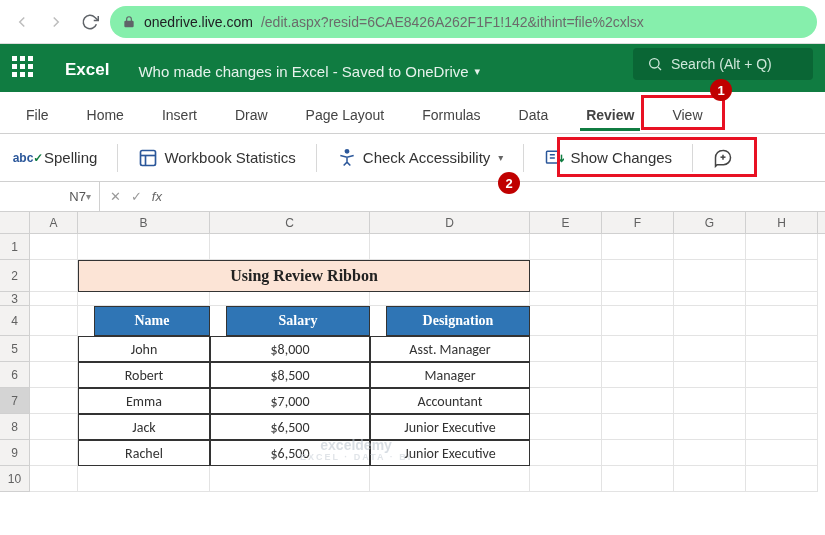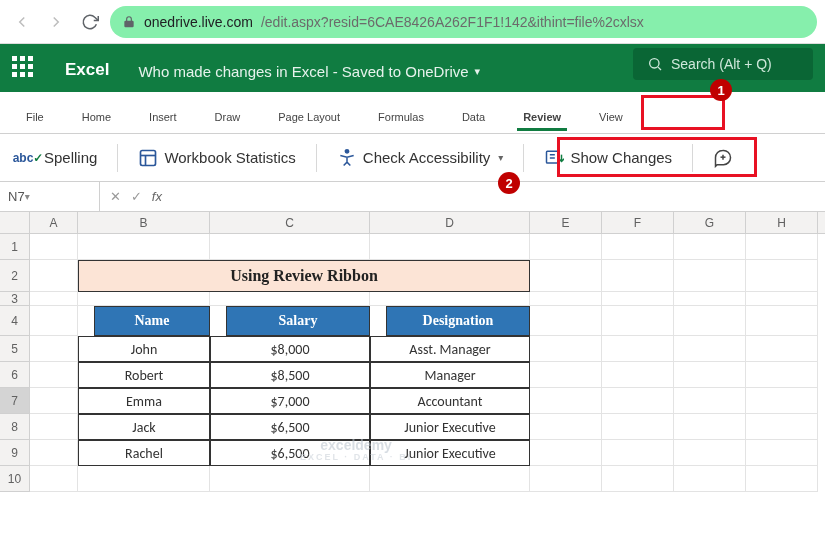--- a/index.html
+++ b/index.html
@@ -19,36 +19,36 @@
   .waffle { width:24px; height:24px; display:grid; grid-template-columns:repeat(3,5px); grid-template-rows:repeat(3,5px); gap:3px; }
   .waffle span { background:#fff; width:5px; height:5px; }
   .app-name { font-weight:600; font-size:17px; }
   .doc-title { font-size:15px; color:#e6f2ec; display:flex; align-items:center; gap:6px; }
   .chev-down { font-size:11px; }
   .header-spacer { flex:1; }
   .search-box { background:#0a6635; border-radius:4px; height:32px; display:flex; align-items:center; padding:0 14px; gap:8px; color:#cfe8db; font-size:14px; min-width:180px; }
 
   
   .tabs-row { display:flex; align-items:flex-end; height:42px; border-bottom:1px solid #d0d0d0; padding:0 10px 0 10px; gap:6px; position:relative; }
-  .tab { padding:8px 16px 10px 16px; font-size:11px; color:#444; cursor:pointer; position:relative; }
+  .tab { padding:8px 16px 10px 16px; font-size:14px; color:#444; cursor:pointer; position:relative; }
   .tab.active { font-weight:600; }
   .tab.active::after { content:""; position:absolute; left:10px; right:10px; bottom:2px; height:3px; background:#107c41; }
   .callout-red { position:absolute; border:3px solid #e81123; pointer-events:none; }
   .callout-num { position:absolute; width:22px; height:22px; border-radius:50%; background:#c00000; color:#fff; font-size:13px; font-weight:600; display:flex; align-items:center; justify-content:center; z-index:5; }
 
   
   .ribbon-row { display:flex; align-items:center; height:48px; padding:0 10px; gap:12px; border-bottom:1px solid #d0d0d0; position:relative; }
   .rib-btn { display:flex; align-items:center; gap:6px; padding:4px 8px; color:#333; font-size:15px; cursor:pointer; }
   .rib-sep { width:1px; height:28px; background:#d8d8d8; }
   .rib-chev { font-size:10px; color:#666; margin-left:2px; }
   .icon-box { width:20px; height:20px; display:flex; align-items:center; justify-content:center; }
 
   
   .formula-bar { display:flex; align-items:center; height:30px; border-bottom:1px solid #d0d0d0; font-size:13px; }
-  .name-box { width:100px; border-right:1px solid #d0d0d0; padding:0 8px; display:flex; align-items:center; justify-content:flex-start; color:#555; height:100%; }
+  .name-box { width:100px; border-right:1px solid #d0d0d0; padding:0 8px; display:flex; align-items:center; justify-content:flex-end; color:#555; height:100%; }
   .fx-ctrl { display:flex; align-items:center; gap:10px; padding:0 10px; color:#999; }
   .fx-label { font-style:italic; color:#666; }
 
   
   .grid-wrap { position:relative; }
   .col-headers { display:grid; grid-template-columns: 30px 48px 132px 160px 160px 72px 72px 72px 72px; height:22px; background:#f3f2f1; border-bottom:1px solid #d0d0d0; }
   .col-h, .row-h, .corner { border-right:1px solid #d0d0d0; display:flex; align-items:center; justify-content:center; font-size:12px; color:#616161; background:#f3f2f1; }
   .grid-body { display:grid; grid-template-columns: 30px 48px 132px 160px 160px 72px 72px 72px 72px; }
   .row-h { border-bottom:1px solid #d0d0d0; background:#f3f2f1; }
   .row-h.sel { background:#d4d4d4; }

